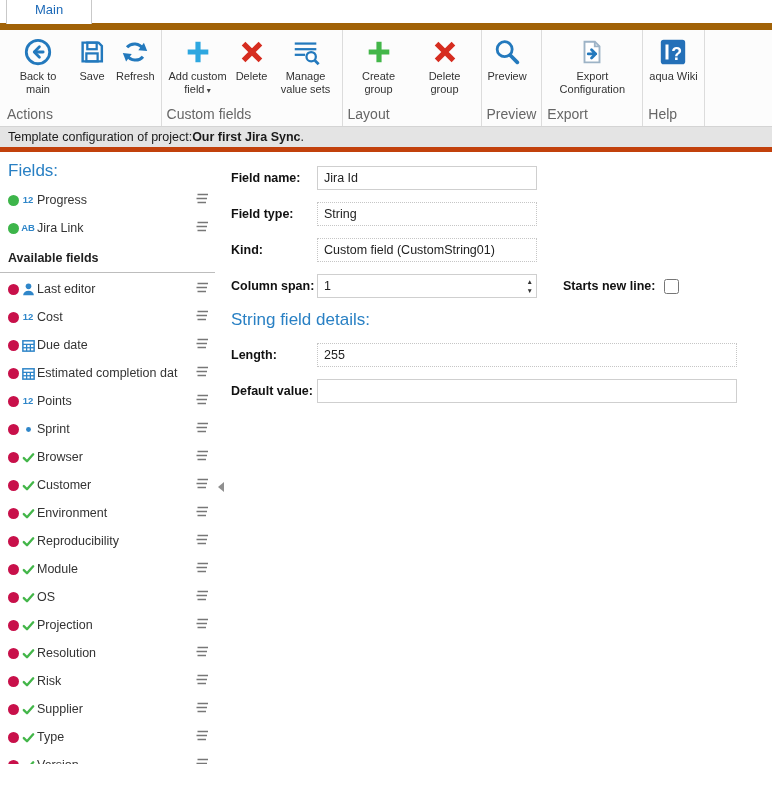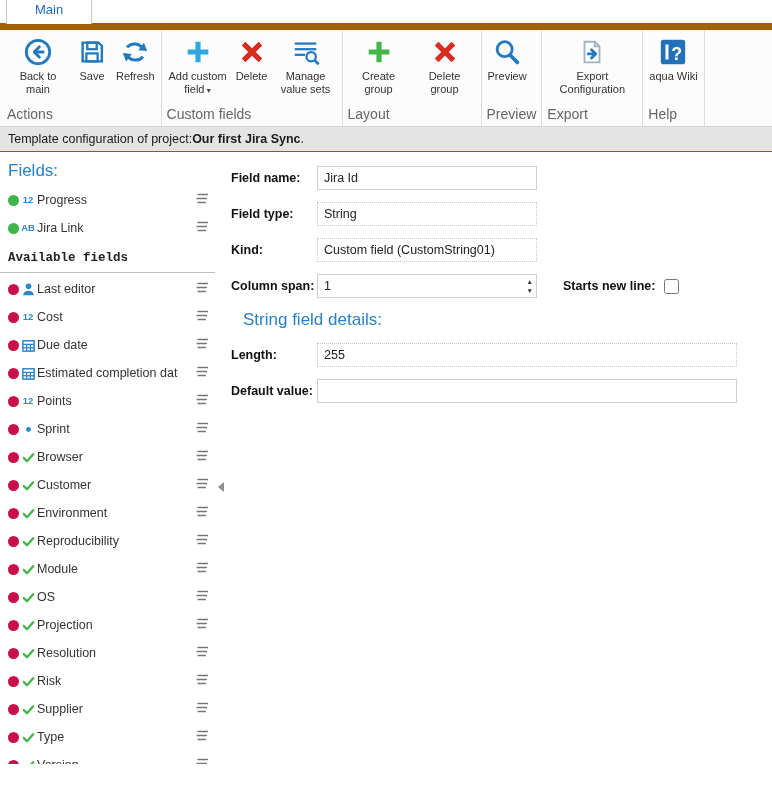--- a/index.html
+++ b/index.html
@@ -17,55 +17,55 @@
   .ribbon-group { display:flex; flex-direction:column; border-right:1px solid #dcdcdc; padding:2px 3px 0; }
   .ribbon-buttons { display:flex; flex:1; align-items:flex-start; }
   .ribbon-group-label { text-align:left; font-size:14px; color:#666; padding:1px 2px 4px; white-space:nowrap; }
   .ribbon-button { display:flex; flex-direction:column; align-items:center; padding:4px 3px 2px; min-width:42px; cursor:default; border-radius:2px; }
   .ribbon-icon { width:32px; height:32px; display:flex; align-items:center; justify-content:center; }
   .ribbon-icon svg { width:30px; height:30px; }
   .ribbon-label { font-size:11px; color:#333; text-align:center; line-height:1.2; max-width:60px; margin-top:2px; }
   .rb-export-configuration-icon .ribbon-label { max-width:88px; }
   .caret { font-size:8px; color:#444; }
   
-  .projectbar { height:25px; background:#e4e4e4; border-bottom:1px solid #c2410c; display:flex; align-items:center; padding-left:8px; font-size:12.5px; color:#1a1a1a; }
+  .projectbar { height:25px; background:#e4e4e4; border-bottom:5px solid #c2410c; display:flex; align-items:center; padding-left:8px; font-size:12.5px; color:#1a1a1a; }
   .projectbar b { font-weight:bold; }
   
   .bodywrap { display:flex; height:612px; }
   .sidebar { width:215px; background:#fff; overflow:hidden; }
   .sidebar-title { color:#2980c4; font-size:17px; padding:9px 0 5px 8px; }
   .srow { height:28px; display:flex; align-items:center; padding:0 5px 0 8px; font-size:12.5px; color:#333; cursor:default; }
   .srow.selected { background:#d9d9d9; }
   .dot { width:11px; height:11px; border-radius:50%; flex:0 0 11px; }
   .dot.green { background:#3db54a; }
   .dot.red   { background:#c8104a; }
   .ticon { width:18px; flex:0 0 18px; text-align:center; color:#2f86c9; font-size:9.5px; font-weight:bold; line-height:1; }
   .ticon svg { width:15px; height:15px; vertical-align:middle; }
   .slabel { flex:1; white-space:nowrap; overflow:hidden; }
   .handle { width:16px; flex:0 0 16px; }
   .handle svg { width:16px; height:13px; }
-  .avail-header { font-weight:bold; font-size:12.5px; color:#222; padding:9px 8px 7px; border-bottom:1px solid #bdbdbd; margin-bottom:2px;font-family:Liberation Mono, monospace; }
+  .avail-header { font-weight:bold; font-size:12.5px; color:#222; padding:9px 8px 7px; border-bottom:1px solid #bdbdbd; margin-bottom:2px; }
   
   .splitter { width:12px; position:relative; }
   .splitter .tri { position:absolute; left:3px; top:330px; width:0; height:0;
     border-top:5px solid transparent; border-bottom:5px solid transparent; border-right:6px solid #8f8f8f; }
   
   .main { flex:1; padding:14px 20px 0 4px; }
   .frow { display:flex; align-items:center; margin-bottom:12px; }
   .flabel { width:86px; flex:0 0 86px; font-weight:bold; font-size:12.5px; color:#111; }
   .finput { height:24px; width:220px; border:1px solid #cfcfcf; background:#fff; font-size:12.5px; padding:0 6px; font-family:inherit; color:#222; }
   .finput.dashed { border:1px dotted #c6c6c6; }
   .finput.wide { width:420px; }
   .spinner { position:relative; display:inline-block; width:220px; }
   .spinner .finput { width:100%; padding-right:16px; }
   .spin-btns { position:absolute; right:4px; top:4px; display:flex; flex-direction:column; line-height:1; }
   .spin-up,.spin-down { font-size:6.5px; color:#333; cursor:default; padding:1px 0; }
   .snl { width:auto; flex:0 0 auto; margin-left:26px; margin-right:9px; }
   .cb { width:15px; height:15px; }
-  .section-title { color:#2980c4; font-size:17px; margin:4px 12px 13px; }
+  .section-title { color:#2980c4; font-size:17px; margin:4px 0 13px; }
 </style>
 </head>
 <body>
 
 <div class="app">
 
   <div class="tabstrip">
     <div class="tab">Main</div>
   </div>
 

